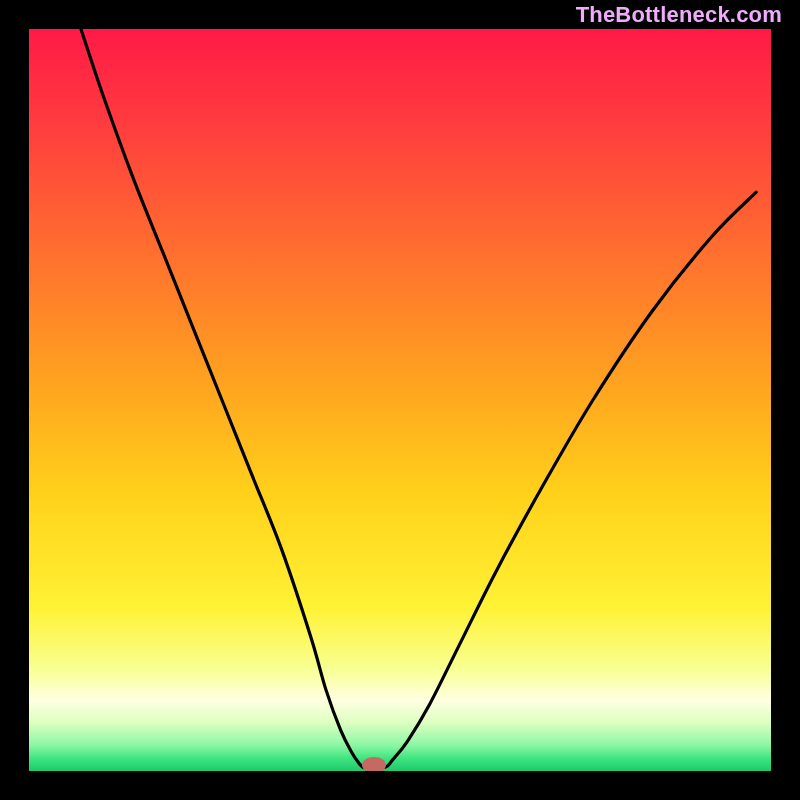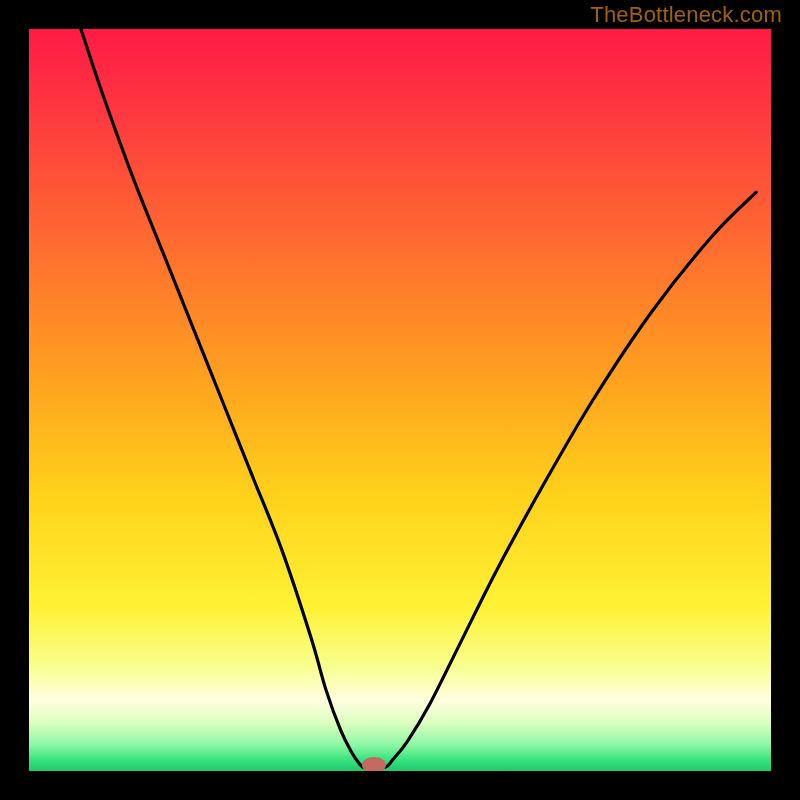--- a/index.html
+++ b/index.html
@@ -50,22 +50,22 @@
   .dot {
     position: absolute;
     border-radius: 50%/50%;
   }
   .watermark {
     position: absolute;
     top: 2px;
     right: 18px;
     font-family: Arial, Helvetica, sans-serif;
     font-size: 22px;
-    color: #a16207;
-    font-weight: 400;
+    color: #f0abfc;
+    font-weight: 700;
     letter-spacing: 0.2px;
   }
 </style>
 </head>
 <body>
 
 <div class="frame">
   <div class="watermark">TheBottleneck.com</div>
 
   <div class="plot">

